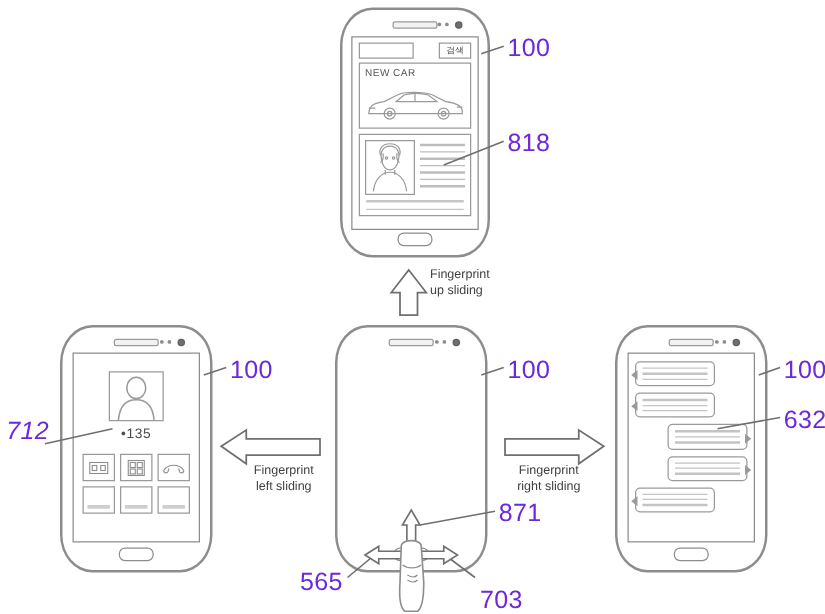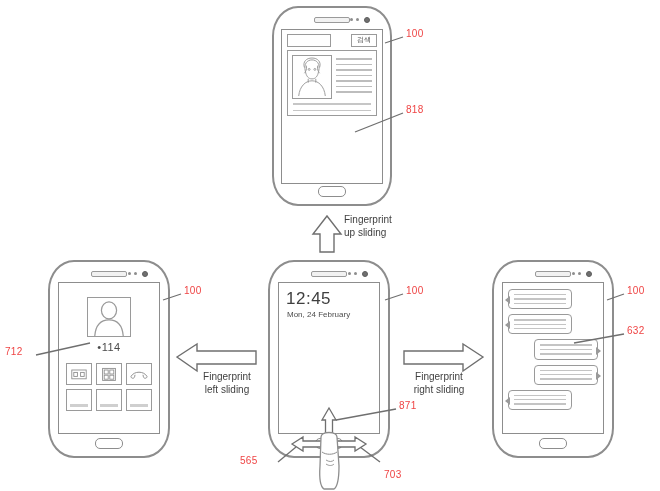--- a/index.html
+++ b/index.html
@@ -235,22 +235,22 @@
   .caption {
     position: absolute;
     font-size: 10px;
     line-height: 12.5px;
     color: #3f3f3f;
     text-align: center;
     white-space: pre-line;
   }
   .reflabel {
     position: absolute;
-    font-size: 10px;
-    color: #ef4444;
+    font-size: 20px;
+    color: #6d28d9;
     letter-spacing: .3px;
   }
   svg.overlay {
     position: absolute;
     left: 0; top: 0;
     width: 660px; height: 491px;
     pointer-events: none;
   }
 </style>
 </head>
@@ -263,20 +263,38 @@
     <div class="dot-a" style="left:76px;"></div>
     <div class="dot-b" style="left:82px;"></div>
     <div class="cam" style="left:90px;"></div>
 
     <div class="screen">
       <div class="searchrow">
         <div class="searchbox"></div>
         <div class="searchbtn">검색</div>
       </div>
 
+      <div class="card">
+        <div class="card-title">NEW CAR</div>
+        <div class="car-wrap">
+          <svg viewBox="0 0 100 36" width="100%" height="100%" preserveAspectRatio="xMidYMid meet">
+            <g fill="none" stroke="#9a9a9a" stroke-width="1.1">
+              <path d="M8 26 C9 19 14 17 22 16 L34 10 C40 7 58 7 66 10 L78 16 C86 17 92 19 93 24 L93 27 L8 27 Z"></path>
+              <path d="M33 16 L40 10 C46 8 56 8 62 10 L70 16 Z"></path>
+              <line x1="50" y1="9" x2="50" y2="16"></line>
+              <circle cx="27" cy="27" r="5"></circle>
+              <circle cx="76" cy="27" r="5"></circle>
+              <circle cx="27" cy="27" r="2"></circle>
+              <circle cx="76" cy="27" r="2"></circle>
+              <path d="M8 22 L14 22"></path>
+              <path d="M88 21 L93 21"></path>
+            </g>
+          </svg>
+        </div>
+      </div>
 
       <div class="card">
         <div class="article">
           <div class="thumb">
             <svg viewBox="0 0 40 44" width="100%" height="100%">
               <g fill="none" stroke="#9a9a9a" stroke-width="1">
                 <path d="M13 16 C11 8 15 4 20 4 C25 4 29 8 27 16 C26 21 24 24 20 24 C16 24 14 21 13 16 Z"></path>
                 <path d="M12 12 C10 6 14 2 20 2 C26 2 30 6 28 12"></path>
                 <path d="M14 10 C15 14 13 17 12 18"></path>
                 <path d="M26 10 C25 14 27 17 28 18"></path>
@@ -306,44 +324,40 @@
     </div>
     <div class="home"></div>
   </div>
 
   <div class="phone" id="phone-center">
     <div class="speaker"></div>
     <div class="dot-a" style="left:78px;"></div>
     <div class="dot-b" style="left:84px;"></div>
     <div class="cam" style="left:92px;"></div>
 
-    <div class="screen">
-      <div class="clocktime">12:45</div>
-      <div class="clockdate">Mon, 24 February</div>
-    </div>
     <div class="home"></div>
   </div>
 
   <div class="phone" id="phone-left">
     <div class="speaker"></div>
     <div class="dot-a" style="left:78px;"></div>
     <div class="dot-b" style="left:84px;"></div>
     <div class="cam" style="left:92px;"></div>
 
     <div class="screen">
       <div class="contact-wrap">
         <div class="avatar">
           <svg viewBox="0 0 44 40" width="100%" height="100%">
             <g fill="none" stroke="#9a9a9a" stroke-width="1.3">
               <ellipse cx="22" cy="13" rx="8" ry="9"></ellipse>
               <path d="M7 40 C8 28 14 23 22 23 C30 23 36 28 37 40"></path>
             </g>
           </svg>
         </div>
-        <div class="contact-num">•114</div>
+        <div class="contact-num">•135</div>
       </div>
 
       <div class="appgrid">
         <div class="apptile">
           <svg viewBox="0 0 30 22" width="100%" height="100%">
             <g fill="none" stroke="#8d8d8d" stroke-width="1.1">
               <rect x="6" y="6" width="18" height="11"></rect>
               <rect x="8.5" y="9" width="4.5" height="5"></rect>
               <rect x="17" y="9" width="4.5" height="5"></rect>
             </g>
@@ -478,18 +492,18 @@
 
   <div class="reflabel" style="left:406px; top:28px;">100</div>
   <div class="reflabel" style="left:406px; top:104px;">818</div>
 
   <div class="reflabel" style="left:406px; top:285px;">100</div>
   <div class="reflabel" style="left:399px; top:400px;">871</div>
   <div class="reflabel" style="left:240px; top:455px;">565</div>
   <div class="reflabel" style="left:384px; top:469px;">703</div>
 
   <div class="reflabel" style="left:184px; top:285px;">100</div>
-  <div class="reflabel" style="left:5px; top:346px;">712</div>
+  <div class="reflabel" style="left:5px; top:334px;font-style:italic;">712</div>
 
   <div class="reflabel" style="left:627px; top:285px;">100</div>
   <div class="reflabel" style="left:627px; top:325px;">632</div>
 
 </div>
 
 </body></html>

